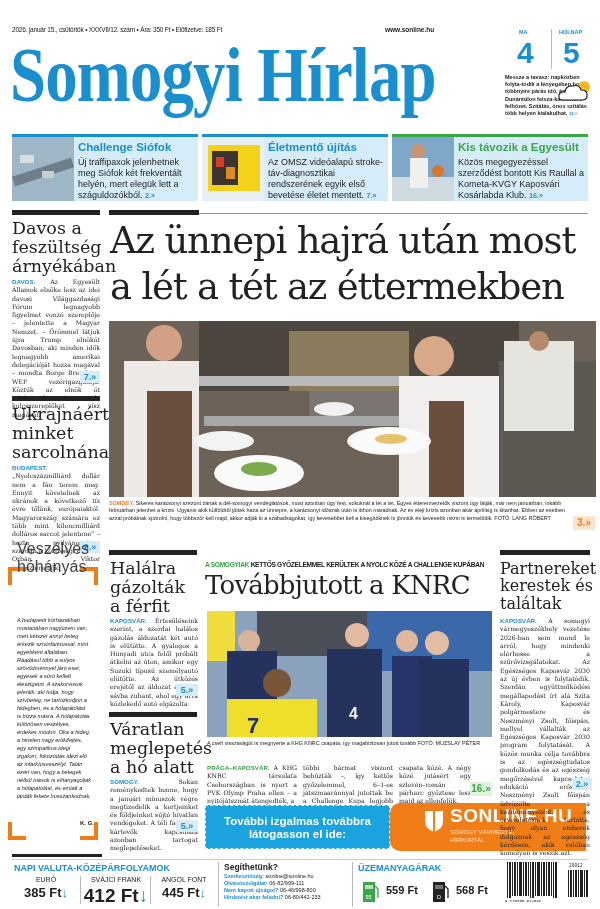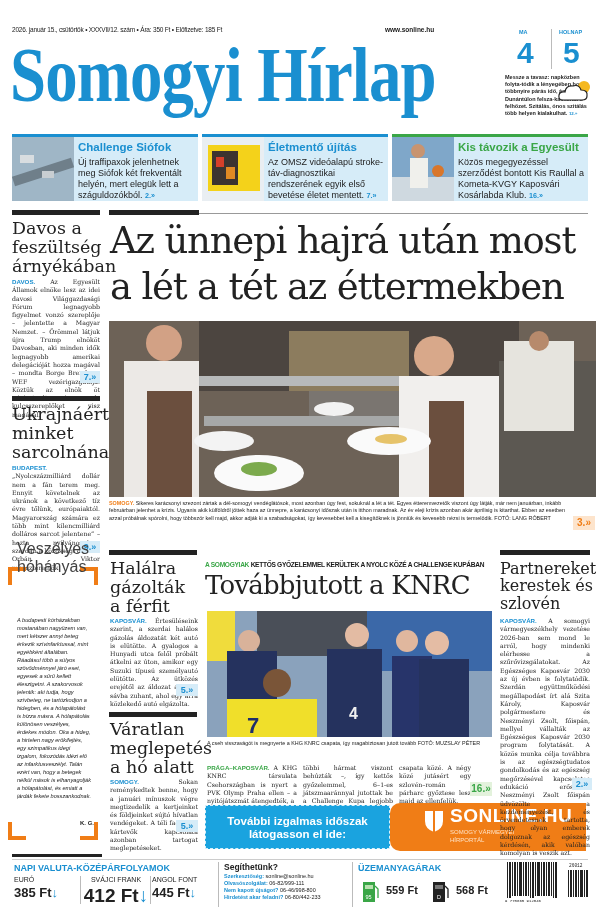--- a/index.html
+++ b/index.html
@@ -182,51 +182,51 @@
   <text x="40" y="122" font-size="22" font-weight="bold" fill="#1f2f6a" font-family="Liberation Sans, sans-serif">7</text>
   <text x="142" y="108" font-size="16" font-weight="bold" fill="#f0f0f0" font-family="Liberation Sans, sans-serif">4</text>
 </svg>
 <div class="abs cap" style="left:207px;top:740px;width:290px;white-space:nowrap"><span>A cseh visszavágót is megnyerte a KHG KNRC csapata, így magabiztosan jutott tovább</span> <span>FOTÓ: MUZSLAY PÉTER</span></div>
 <div class="abs body-txt" style="left:207px;top:764px;width:90px;height:40px"><span class="kicker" style="color:#3aa647">PRÁGA–KAPOSVÁR.</span> <span>A KHG KNRC társulata Csehországban is nyert a PVK Olymp Praha ellen – a nyitójátszmát átengedték, a</span></div>
 <div class="abs body-txt" style="left:303px;top:764px;width:90px;height:40px">többi hármat viszont behúzták –, így kettős győzelemmel, 6–1-es játszmaaránnyal jutottak be a Challenge Kupa legjobb nyolc</div>
 <div class="abs body-txt" style="left:399px;top:764px;width:72px;height:40px">csapata közé. A négy közé jutásért egy szlovén–román párharc győztese lesz majd az ellenfelük.</div>
 <div class="abs" style="left:470px;top:782px;width:22px;height:14px;background:#e3f2dc;color:#3aa647;font-weight:bold;font-size:10px;line-height:14px;text-align:center">16.»</div>
 
 <div class="abs" style="left:205px;top:805px;width:185px;height:44px;background:#1aa3df;border:1px dashed #d7f0fb">
-  <div style="position:absolute;left:0;right:0;top:9px;text-align:center;color:#fff;font-weight:bold;font-size:11.5px;line-height:13px"><span>További izgalmas időszak</span><br><span>látogasson el ide:</span></div>
+  <div style="position:absolute;left:0;right:0;top:9px;text-align:center;color:#fff;font-weight:bold;font-size:11.5px;line-height:13px"><span>További izgalmas továbbra</span><br><span>látogasson el ide:</span></div>
 </div>
 <div class="abs" style="left:390px;top:803px;width:196px;height:48px;background:#f07d16;border-radius:10px 0 0 10px">
   <svg style="position:absolute;left:34px;top:6px;width:20px;height:24px" viewBox="0 0 20 24">
     <path d="M1 2 L19 2 L19 12 Q19 20 10 23 Q1 20 1 12 Z" fill="#fff"></path>
     <rect x="9" y="2" width="2" height="21" fill="#f07d16"></rect>
   </svg>
   <div style="position:absolute;left:60px;top:2px;color:#fff;font-weight:bold;font-size:19px;letter-spacing:.5px">SONLINE.HU</div>
   <div style="position:absolute;left:60px;top:25px;color:#ffe2c6;font-size:6px;line-height:8px"><span>SOMOGY VÁRMEGYEI</span><br><span>HÍRPORTÁL</span></div>
 </div>
 
 <div class="abs thick" style="left:500px;top:550px;width:90px"></div>
-<div class="abs hl" style="left:500px;top:560px;width:96px;font-size:16px">Partnereket kerestek és szlovén</div>
+<div class="abs hl" style="left:500px;top:560px;width:96px;font-size:16px">Partnereket kerestek és találtak</div>
 <div class="abs body-txt" style="left:500px;top:617px;width:90px;height:180px"><span class="kicker">KAPOSVÁR.</span> <span>A somogyi vármegyeszékhely vezetése 2026-ban sem mond le arról, hogy mindenki elérhesse a szűrővizsgálatokat. Az Egészséges Kaposvár 2030 az új évben is folytatódik. Szerdán együttműködési megállapodást írt alá Szita Károly, Kaposvár polgármestere és Neszményi Zsolt, főispán, mellyel vállalták az Egészséges Kaposvár 2030 program folytatását. A közös munka célja továbbra is az egészségtudatos gondolkodás és az egészség megőrzésével kapcsolatos edukáció erősítése. Neszményi Zsolt főispán üdvözölte a kezdeményezést, és örvendetesnek tartotta, hogy olyan emberek dolgoznak az egészség kérdésén, akik valóban komolyan is veszik azt.</span></div>
 <div class="abs pagebox" style="left:572px;top:778px;width:20px;height:12px;font-size:9px;line-height:12px">2.»</div>
 
 <div class="abs" style="left:12px;top:854px;width:90px;height:3px;background:#222"></div>
 <div class="abs" style="left:12px;top:859px;width:576px;height:1px;background:#ccc"></div>
 <div class="abs foot-label" style="left:14px;top:863px;font-size:9px">NAPI VALUTA-KÖZÉPÁRFOLYAMOK</div>
 
-<div class="abs" style="left:14px;top:876px;width:64px;text-align:left">
+<div class="abs" style="left:14px;top:876px;width:64px;text-align:center">
   <div style="font-size:7px;color:#222">EURÓ</div>
   <div style="font-size:13px;font-weight:bold;color:#222;margin-top:2px"><span>385 Ft</span><span class="blue">↓</span></div>
 </div>
 <div class="abs" style="left:80px;top:876px;width:1px;height:28px;background:#bbb"></div>
 <div class="abs" style="left:82px;top:876px;width:68px;text-align:center">
   <div style="font-size:7px;color:#222">SVÁJCI FRANK</div>
   <div style="font-size:19px;font-weight:bold;color:#222;margin-top:2px"><span>412 Ft</span><span class="blue">↓</span></div>
 </div>
 <div class="abs" style="left:150px;top:876px;width:1px;height:28px;background:#bbb"></div>
-<div class="abs" style="left:152px;top:876px;width:64px;text-align:left">
+<div class="abs" style="left:152px;top:876px;width:64px;text-align:center">
   <div style="font-size:7px;color:#222">ANGOL FONT</div>
   <div style="font-size:13px;font-weight:bold;color:#222;margin-top:2px"><span>445 Ft</span><span class="blue">↓</span></div>
 </div>
 
 <div class="abs" style="left:218px;top:862px;width:1px;height:45px;background:#bbb"></div>
 <div class="abs" style="left:224px;top:862px;width:120px">
   <div style="font-size:8.5px;font-weight:bold;color:#222">Segíthetünk?</div>
   <div style="font-size:5.5px;line-height:7px;color:#222;margin-top:1px">
     <div><b class="blue">Szerkesztőség:</b> <span>sonline@sonline.hu</span></div>
     <div><b class="blue">Olvasószolgálat:</b> <span>06-82/999-111</span></div>

